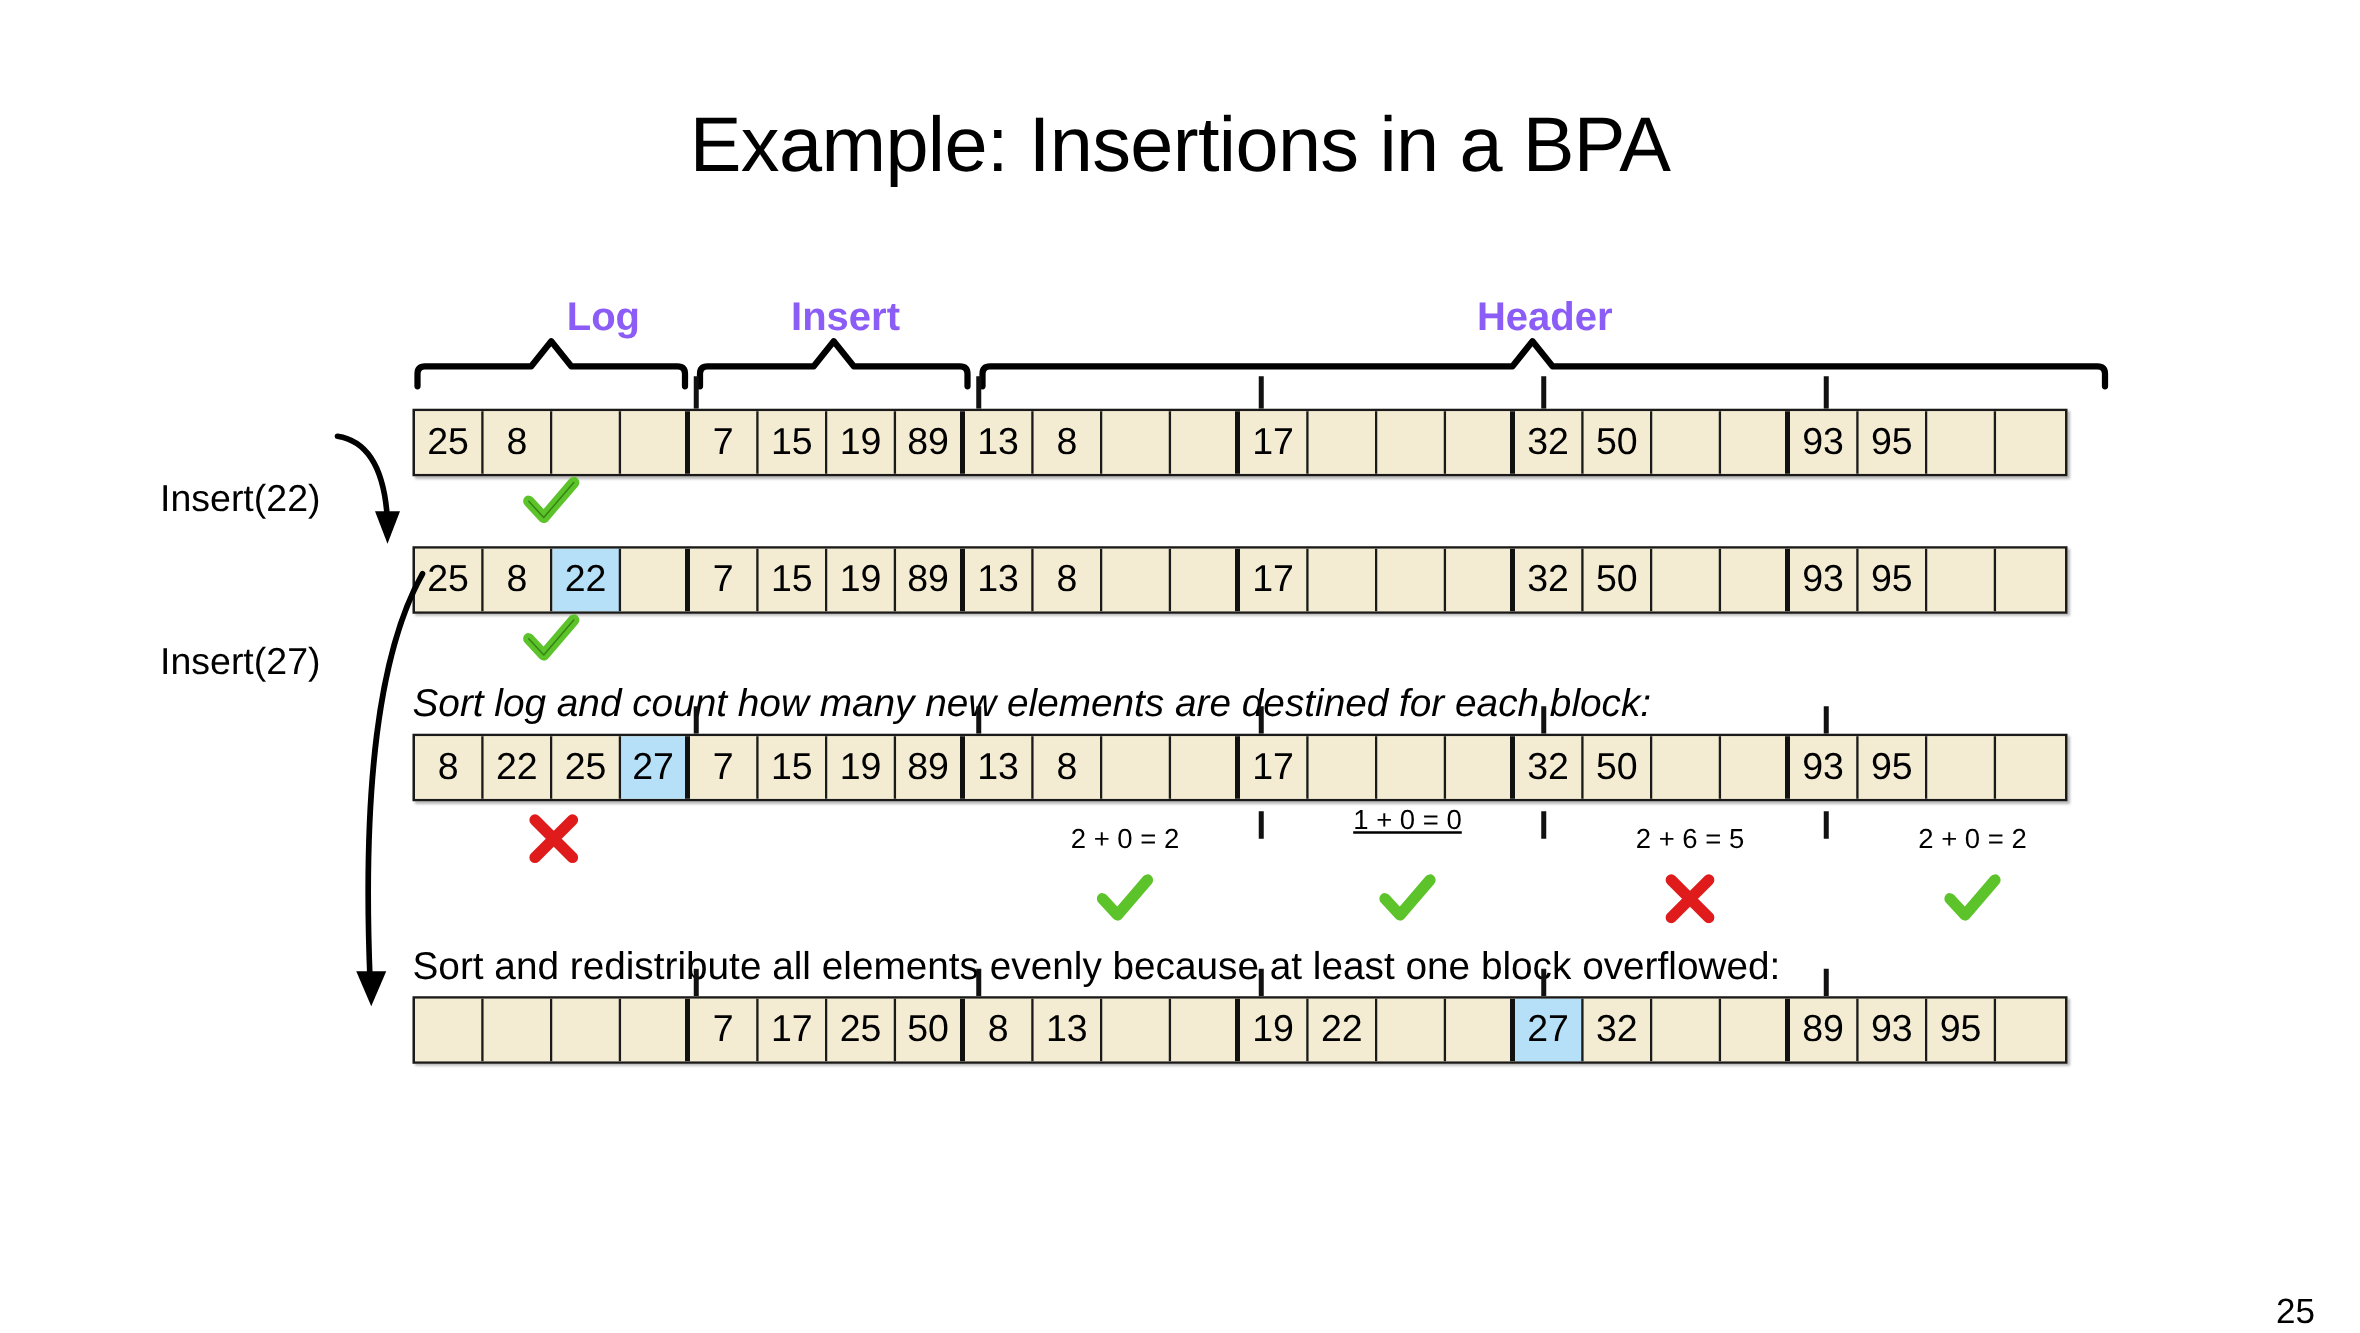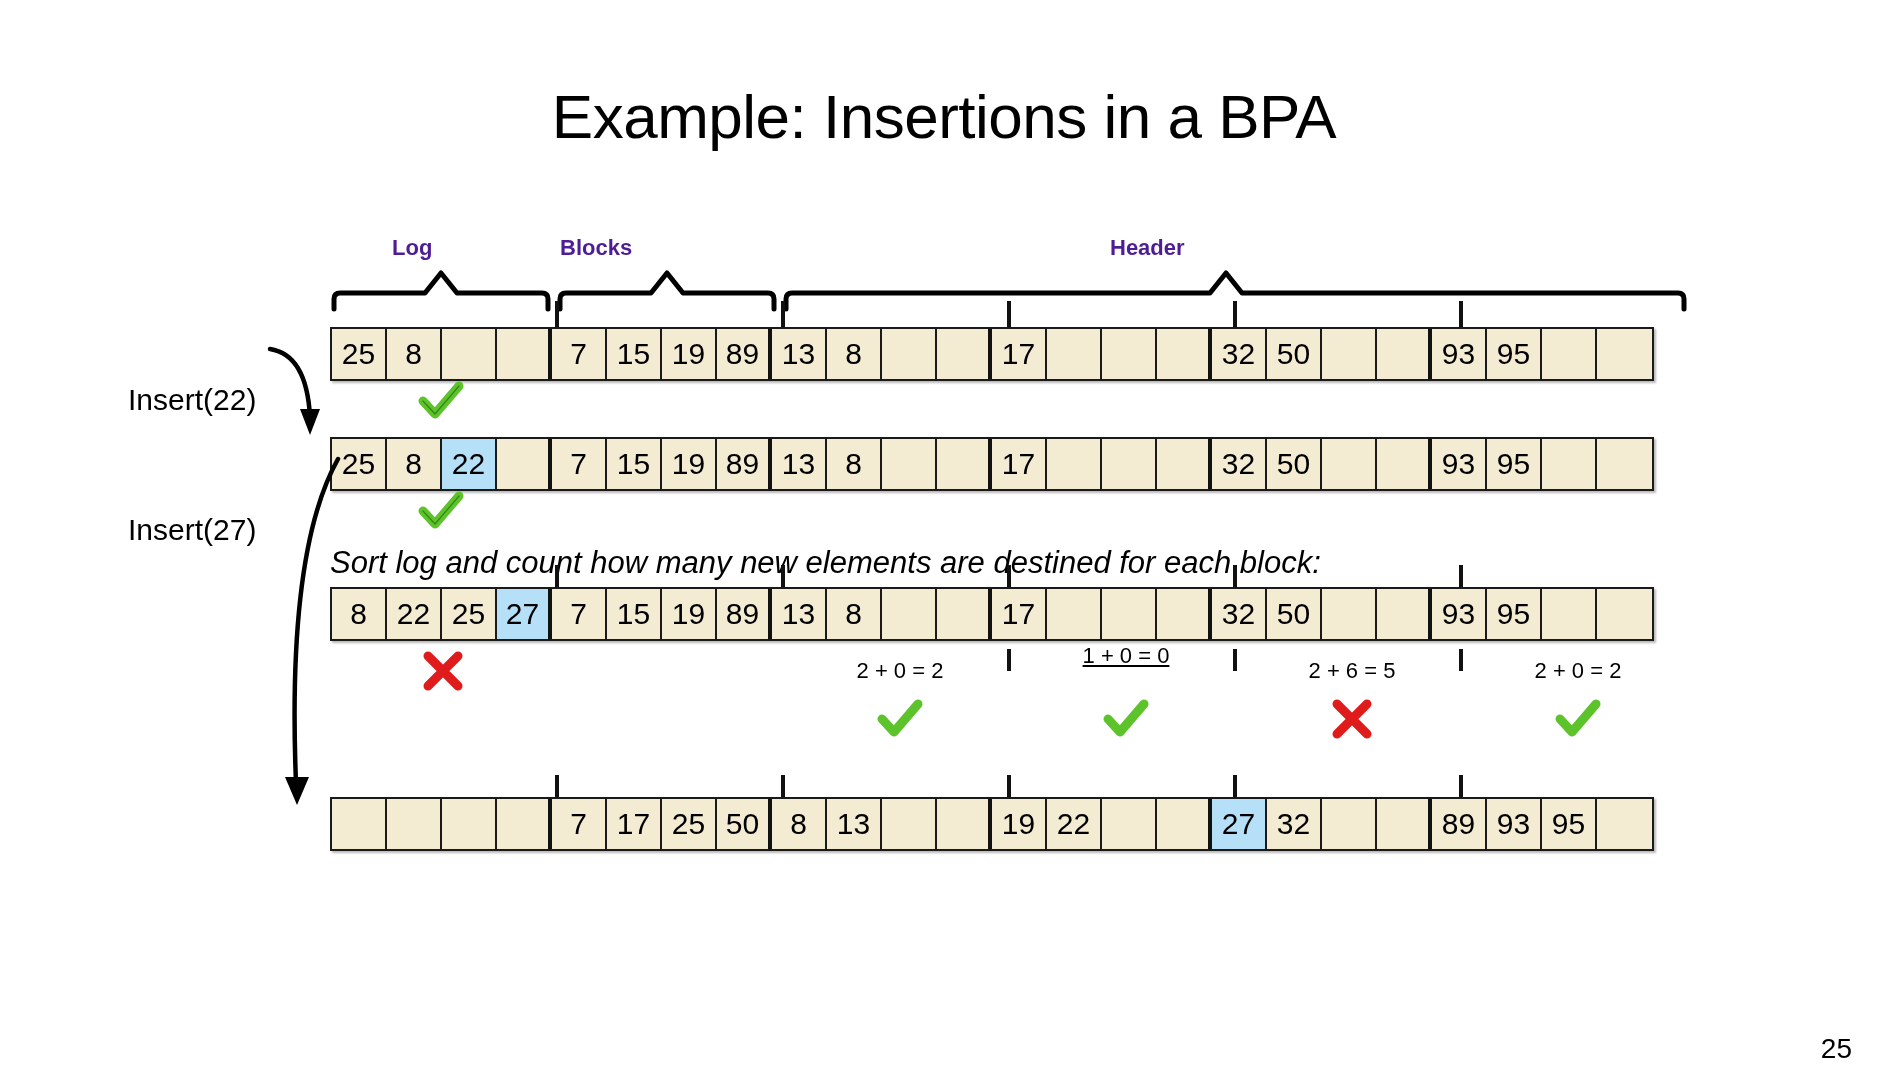--- a/index.html
+++ b/index.html
@@ -15,22 +15,22 @@
   
   .title{
     position:absolute; top:68px; left:0; width:1888px;
     text-align:center;
     font-size:62px; font-weight:400; letter-spacing:-0.5px;
     color:#000;
   }
 
   
   .brace-label{
-    position:absolute; font-size:22px; font-weight:bold; color:#4c1d95;
-    text-align:left; white-space:nowrap;
+    position:absolute; font-size:32px; font-weight:bold; color:#8b5cf6;
+    text-align:right; white-space:nowrap;
   }
 
   
   .arrayrow{
     position:absolute;
     height:54px;
     display:flex;
     border:2px solid #1a1a1a;
     background:#f3ecd2;
     box-shadow:2px 2px 2px rgba(0,0,0,0.28);
@@ -82,21 +82,21 @@
   }
 </style>
 </head>
 <body>
 
 <div id="slide">
 
   <div class="title">Example: Insertions in a BPA</div>
 
   <div class="brace-label" style="left:392px; top:222px; width:120px;">Log</div>
-  <div class="brace-label" style="left:560px; top:222px; width:160px;">Blocks</div>
+  <div class="brace-label" style="left:560px; top:222px; width:160px;">Insert</div>
   <div class="brace-label" style="left:1110px; top:222px; width:180px;">Header</div>
 
   <svg class="brace" style="left:330px; top:252px;" width="1360" height="48" viewBox="0 0 1360 48">
 
     <path d="M4,44 L4,34 Q4,28 10,28 L95,28 L111,8 L127,28 L212,28 Q218,28 218,34 L218,44" fill="none" stroke="#000" stroke-width="5" stroke-linecap="round" stroke-linejoin="round"></path>
 
     <path d="M230,44 L230,34 Q230,28 236,28 L321,28 L337,8 L353,28 L438,28 Q444,28 444,34 L444,44" fill="none" stroke="#000" stroke-width="5" stroke-linecap="round" stroke-linejoin="round"></path>
 
     <path d="M456,44 L456,34 Q456,28 462,28 L880,28 L896,8 L912,28 L1348,28 Q1354,28 1354,34 L1354,44" fill="none" stroke="#000" stroke-width="5" stroke-linecap="round" stroke-linejoin="round"></path>
   </svg>
@@ -237,20 +237,21 @@
   <svg class="mark" style="left:1103px; top:686px;" viewBox="0 0 46 40">
     <path d="M5,20 L17,33 L41,5" fill="none" stroke="#5cc32a" stroke-width="9" stroke-linecap="round" stroke-linejoin="round"></path>
   </svg>
   <svg class="mark" style="left:1329px; top:686px;" viewBox="0 0 46 40">
     <path d="M8,5 L38,35 M38,5 L8,35" fill="none" stroke="#e01b1b" stroke-width="9" stroke-linecap="round"></path>
   </svg>
   <svg class="mark" style="left:1555px; top:686px;" viewBox="0 0 46 40">
     <path d="M5,20 L17,33 L41,5" fill="none" stroke="#5cc32a" stroke-width="9" stroke-linecap="round" stroke-linejoin="round"></path>
   </svg>
 
+  <div class="sentence" style="left:330px; top:742px;">Sort and redistribute all elements evenly because at least one block overflowed:</div>
 
   <div class="tick" style="left:555px; top:762px; height:22px;"></div>
   <div class="tick" style="left:781px; top:762px; height:22px;"></div>
   <div class="tick" style="left:1007px; top:762px; height:22px;"></div>
   <div class="tick" style="left:1233px; top:762px; height:22px;"></div>
   <div class="tick" style="left:1459px; top:762px; height:22px;"></div>
 
   <div class="arrayrow" id="row3" style="left:330px; top:784px;">
       <div class="cell"></div>
       <div class="cell"></div>

